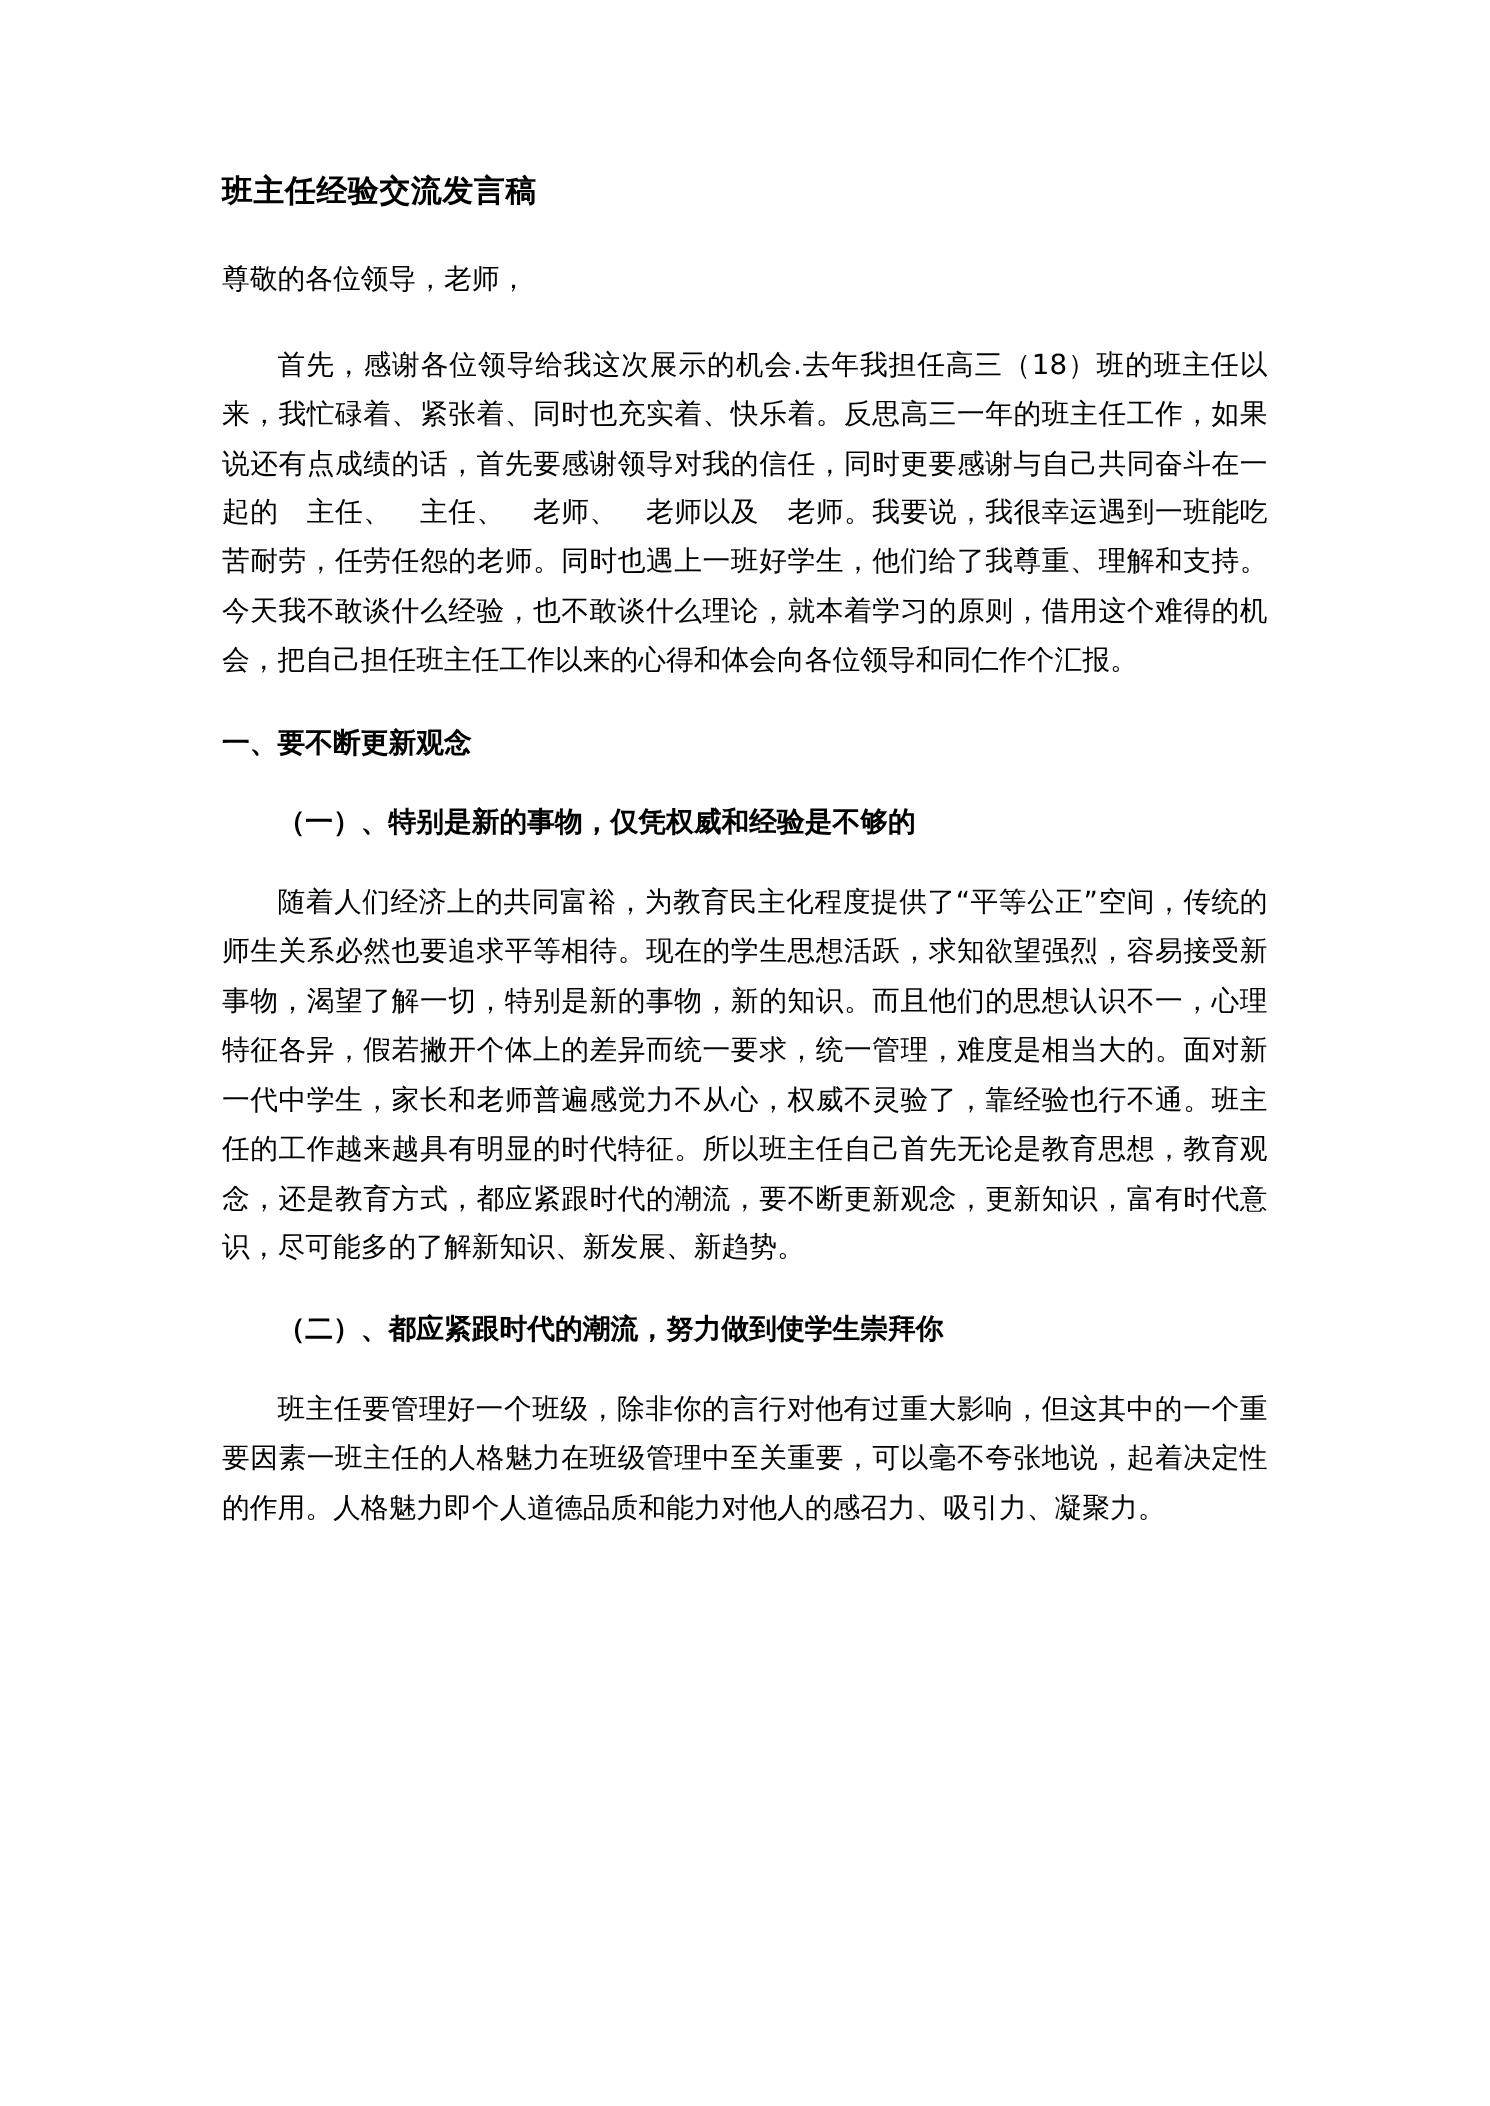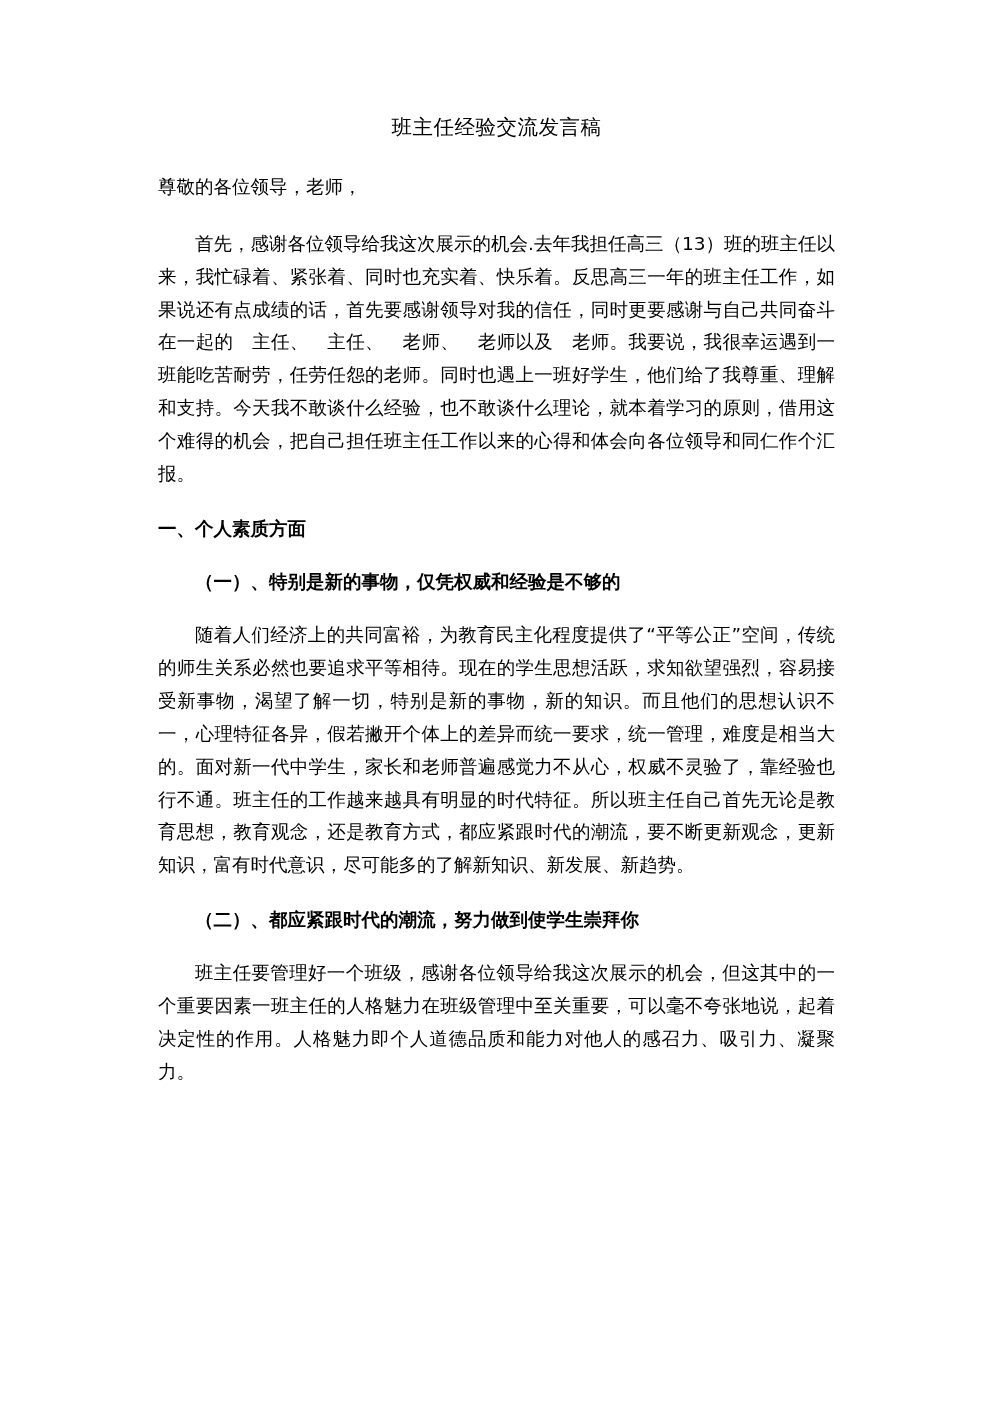--- a/index.html
+++ b/index.html
@@ -18,28 +18,27 @@
     position: relative;
     width: 993px;
     height: 1404px;
     box-sizing: border-box;
     padding: 112px 148px 0 148px;
     background: #ffffff;
     overflow: hidden;
   }
   .doc-title {
     font-size: 20.5px;
-    font-weight: normal;
+    font-weight: bold;
     line-height: 1.5;
     margin: 0 0 28px 0;
     letter-spacing: 0.5px;
-    text-align: center;
   }
   p {
-    margin: 10px;
+    margin: 0;
     font-size: 18.5px;
     line-height: 1.78;
     text-align: justify;
     text-justify: inter-ideograph;
   }
   .salutation {
     margin-bottom: 24px;
   }
   .greeting {
     margin-bottom: 24px;
@@ -65,26 +64,26 @@
 </head>
 <body>
 
 <div class="page">
 
   <h1 class="doc-title">班主任经验交流发言稿</h1>
 
   <p class="salutation">尊敬的各位领导，老师，</p>
 
 
-  <p class="body-para">首先，感谢各位领导给我这次展示的机会.去年我担任高三（13）班的班主任以来，我忙碌着、紧张着、同时也充实着、快乐着。反思高三一年的班主任工作，如果说还有点成绩的话，首先要感谢领导对我的信任，同时更要感谢与自己共同奋斗在一起的　主任、　主任、　老师、　老师以及　老师。我要说，我很幸运遇到一班能吃苦耐劳，任劳任怨的老师。同时也遇上一班好学生，他们给了我尊重、理解和支持。今天我不敢谈什么经验，也不敢谈什么理论，就本着学习的原则，借用这个难得的机会，把自己担任班主任工作以来的心得和体会向各位领导和同仁作个汇报。</p>
+  <p class="body-para">首先，感谢各位领导给我这次展示的机会.去年我担任高三（18）班的班主任以来，我忙碌着、紧张着、同时也充实着、快乐着。反思高三一年的班主任工作，如果说还有点成绩的话，首先要感谢领导对我的信任，同时更要感谢与自己共同奋斗在一起的　主任、　主任、　老师、　老师以及　老师。我要说，我很幸运遇到一班能吃苦耐劳，任劳任怨的老师。同时也遇上一班好学生，他们给了我尊重、理解和支持。今天我不敢谈什么经验，也不敢谈什么理论，就本着学习的原则，借用这个难得的机会，把自己担任班主任工作以来的心得和体会向各位领导和同仁作个汇报。</p>
 
-  <p class="heading-1">一、个人素质方面</p>
+  <p class="heading-1">一、要不断更新观念</p>
 
   <p class="heading-2">（一）、特别是新的事物，仅凭权威和经验是不够的</p>
 
   <p class="body-para">随着人们经济上的共同富裕，为教育民主化程度提供了“平等公正”空间，传统的师生关系必然也要追求平等相待。现在的学生思想活跃，求知欲望强烈，容易接受新事物，渴望了解一切，特别是新的事物，新的知识。而且他们的思想认识不一，心理特征各异，假若撇开个体上的差异而统一要求，统一管理，难度是相当大的。面对新一代中学生，家长和老师普遍感觉力不从心，权威不灵验了，靠经验也行不通。班主任的工作越来越具有明显的时代特征。所以班主任自己首先无论是教育思想，教育观念，还是教育方式，都应紧跟时代的潮流，要不断更新观念，更新知识，富有时代意识，尽可能多的了解新知识、新发展、新趋势。</p>
 
   <p class="heading-2">（二）、都应紧跟时代的潮流，努力做到使学生崇拜你</p>
 
-  <p class="body-para">班主任要管理好一个班级，感谢各位领导给我这次展示的机会，但这其中的一个重要因素一班主任的人格魅力在班级管理中至关重要，可以毫不夸张地说，起着决定性的作用。人格魅力即个人道德品质和能力对他人的感召力、吸引力、凝聚力。</p>
+  <p class="body-para">班主任要管理好一个班级，除非你的言行对他有过重大影响，但这其中的一个重要因素一班主任的人格魅力在班级管理中至关重要，可以毫不夸张地说，起着决定性的作用。人格魅力即个人道德品质和能力对他人的感召力、吸引力、凝聚力。</p>
 
 
 </div>
 
 </body></html>

